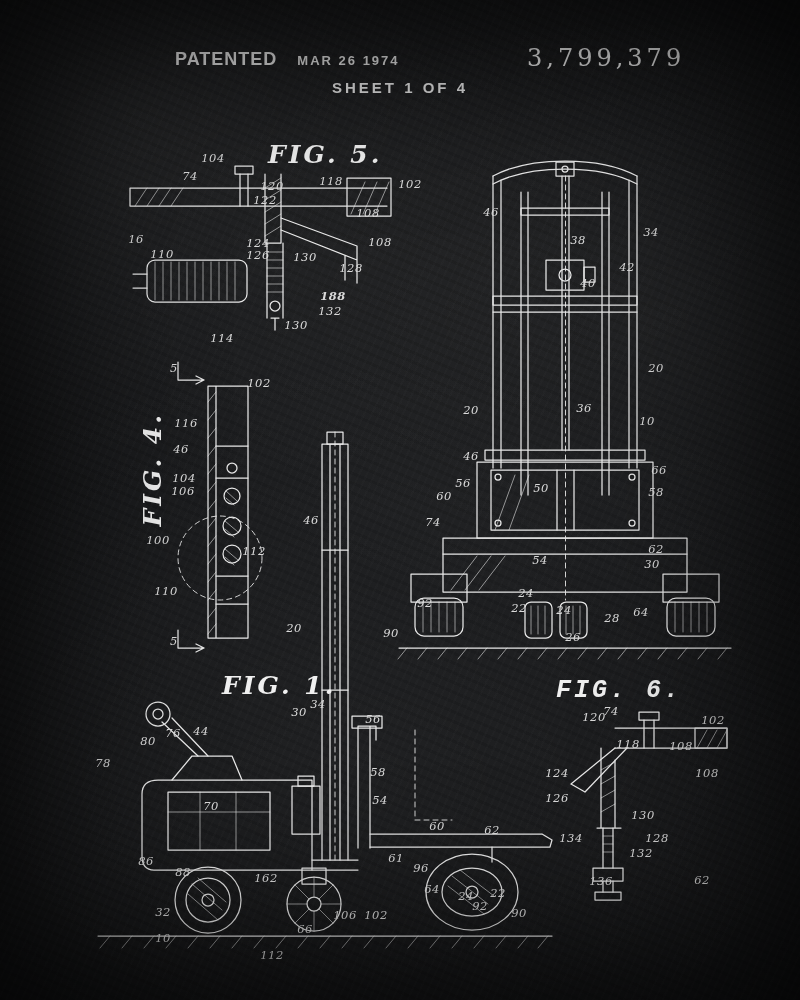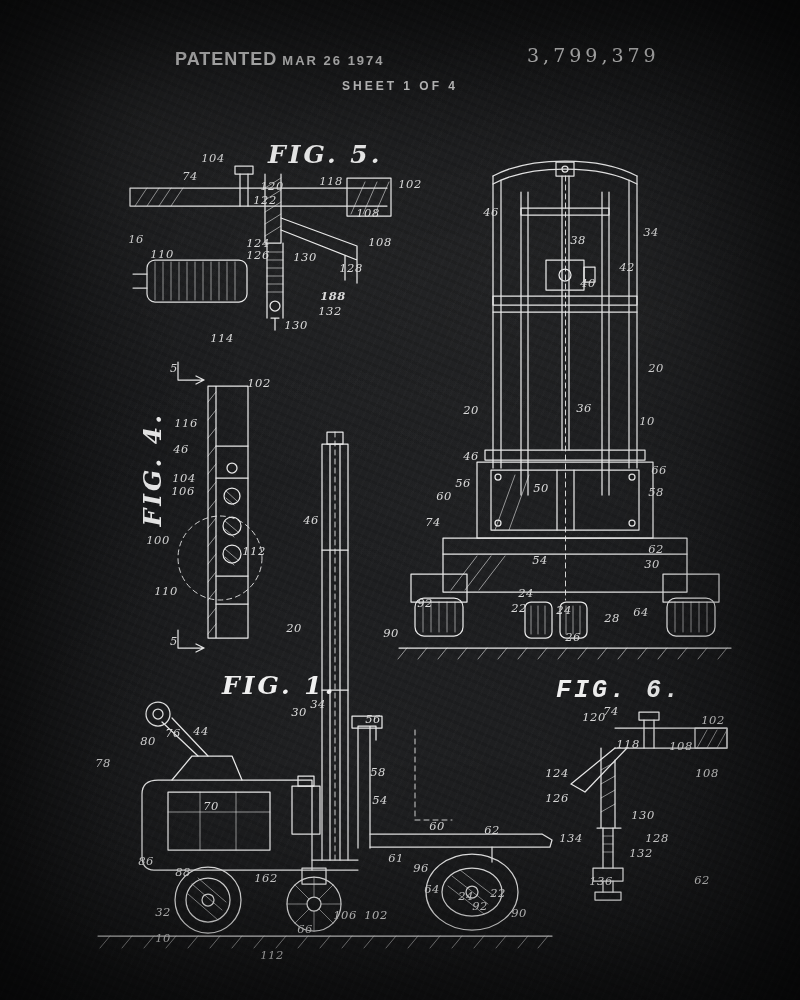--- a/index.html
+++ b/index.html
@@ -18,24 +18,24 @@
     position:absolute;inset:0;z-index:1;pointer-events:none;
     background:
       repeating-linear-gradient(115deg, rgba(255,255,255,.012) 0 2px, transparent 2px 7px),
       repeating-linear-gradient(23deg, rgba(0,0,0,.10) 0 3px, transparent 3px 9px);
   }
   .vignette{position:absolute;inset:0;z-index:6;pointer-events:none;
     box-shadow:inset 0 0 170px 30px rgba(0,0,0,.8);}
   .hdr{position:absolute;z-index:4;color:#dedede;}
   .patented{left:175px;top:49px;font-family:"Liberation Sans",sans-serif;font-weight:bold;letter-spacing:1px;}
   .patented .lbl{font-size:18px;}
-  .patented .dt{font-size:13px;margin-left:5px;letter-spacing:2px;}
-  .patent-number{left:527px;top:44px;font-size:19px;letter-spacing:4px;color:#e6e6e6;}
+  .patented .dt{font-size:13px;margin-left:20px;letter-spacing:2px;}
+  .patent-number{left:527px;top:44px;font-size:24px;letter-spacing:4px;color:#e6e6e6;}
   .sheet{left:0;top:79px;width:800px;text-align:center;
-    font-family:"Liberation Sans",sans-serif;font-weight:bold;font-size:12px;letter-spacing:3px;}
+    font-family:"Liberation Sans",sans-serif;font-weight:bold;font-size:15px;letter-spacing:3px;}
   .fig-label{position:absolute;z-index:4;font-style:italic;font-weight:bold;
     font-size:25px;letter-spacing:3px;color:#f0f0f0;white-space:nowrap;}
   #fig5-label{left:268px;top:140px;}
   #fig2-label{left:620px;top:197px;}
   #fig4-label{left:97px;top:457px;width:110px;text-align:center;transform:rotate(-90deg);}
   #fig1-label{left:222px;top:671px;}
   #fig6-label{left:556px;top:676px;font-family:Liberation Mono, monospace;}
   .art{position:absolute;z-index:2;overflow:visible;}
   .art path,.art line,.art rect,.art circle,.art ellipse,.art polyline,.art polygon{
     stroke:var(--ink,#e8e8e8);fill:none;stroke-width:1.25;stroke-linecap:round;stroke-linejoin:round;}

